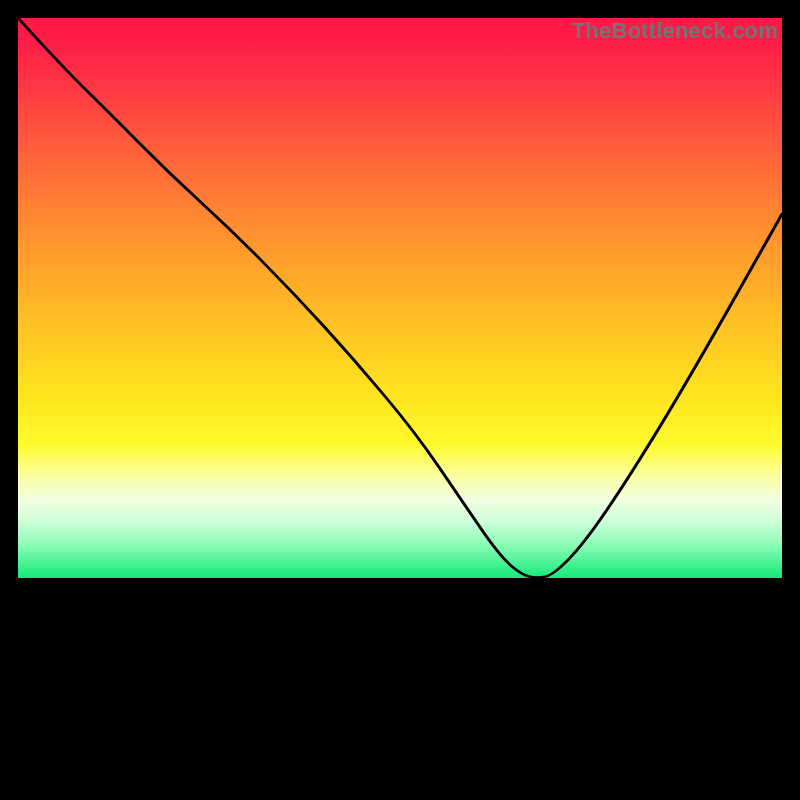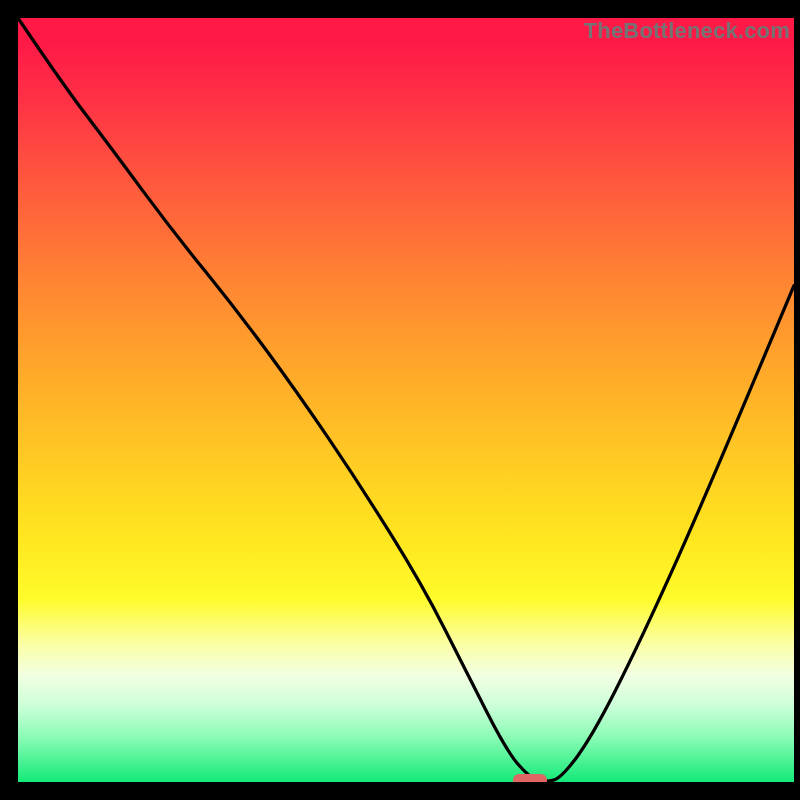--- a/index.html
+++ b/index.html
@@ -14,23 +14,22 @@
     position: relative;
     width: 800px;
     height: 800px;
     background: #000;
   }
   .plot {
     position: absolute;
     left: 18px;
     top: 18px;
     width: 764px;
-    height: 764px;
+    height: 560px;
     overflow: hidden;
-    padding-left: 12px;
   }
   .gradient {
     position: absolute;
     left: 0; top: 0; width: 100%; height: 100%;
     background: linear-gradient(to bottom,
       #fe1947 0%,
       #fe1947 3%,
       #ff2f46 10%,
       #ff5a3d 22%,
       #ff8333 34%,

